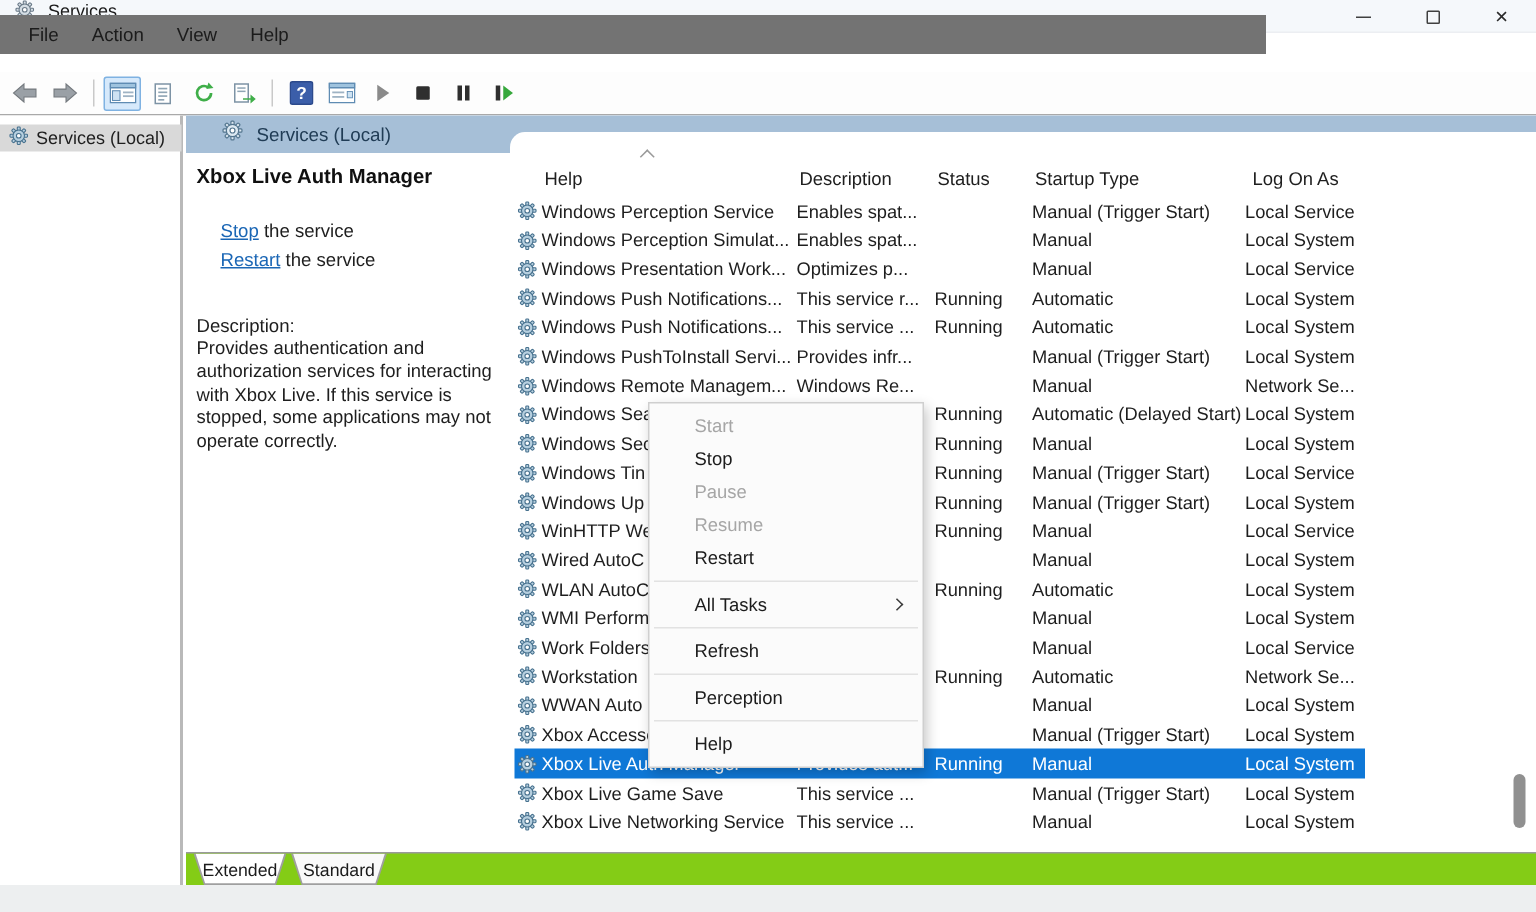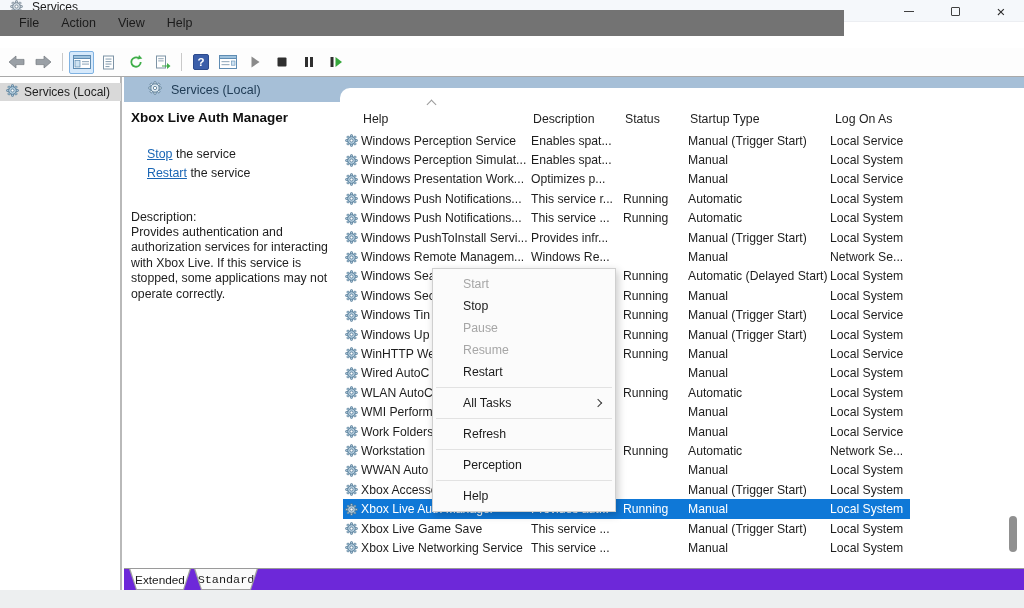--- a/index.html
+++ b/index.html
@@ -76,29 +76,29 @@
                   border:1px solid #cfcfcf; box-shadow:2px 3px 8px rgba(0,0,0,.22);
                   padding:4px 0; z-index:30; }
   .menu-row { height:22px; display:flex; align-items:center; padding-left:30px; padding-right:10px;
               font-size:12.3px; color:#1c1c1c; position:relative; }
   .menu-row.disabled { color:#a6a6a6; }
   .menu-sep { height:1px; background:#e2e2e2; margin:4px 3px; }
   .mi-arrow { position:absolute; right:14px; width:6px; height:6px;
               border-top:1.3px solid #3a3a3a; border-right:1.3px solid #3a3a3a; transform:rotate(45deg); }
 
   
-  .tab-strip { position:absolute; left:124px; top:568px; width:900px; height:22px; background:#6d28d9;
+  .tab-strip { position:absolute; left:124px; top:568px; width:900px; height:22px; background:#84cc16;
                border-top:1px solid #9a9a9a; }
   .tab { position:absolute; top:0; height:21px; }
   .tab-outer { position:absolute; inset:0; background:#9f9f9f;
                clip-path:polygon(0 0, 100% 0, calc(100% - 7px) 100%, 7px 100%); }
   .tab-inner { position:absolute; inset:0;
                clip-path:polygon(1.4px 0, calc(100% - 1.4px) 0, calc(100% - 7.8px) calc(100% - 1px), 7.8px calc(100% - 1px));
                background:#fff; display:flex; align-items:center; justify-content:center; font-size:11.8px; color:#1b1b1b; }
-  .tab-standard .tab-inner { background:#fafafa;font-family:Liberation Mono, monospace; }
+  .tab-standard .tab-inner { background:#fafafa; }
   .tab-extended { left:5px; width:62px; }
   .tab-standard { left:70px; width:64px; }
   .bottom-bar { position:absolute; left:0; top:590px; width:1024px; height:18px; background:#edeff0; }
 </style>
 </head>
 <body>
 
 <div class="app">
 
   <div class="titlebar">

